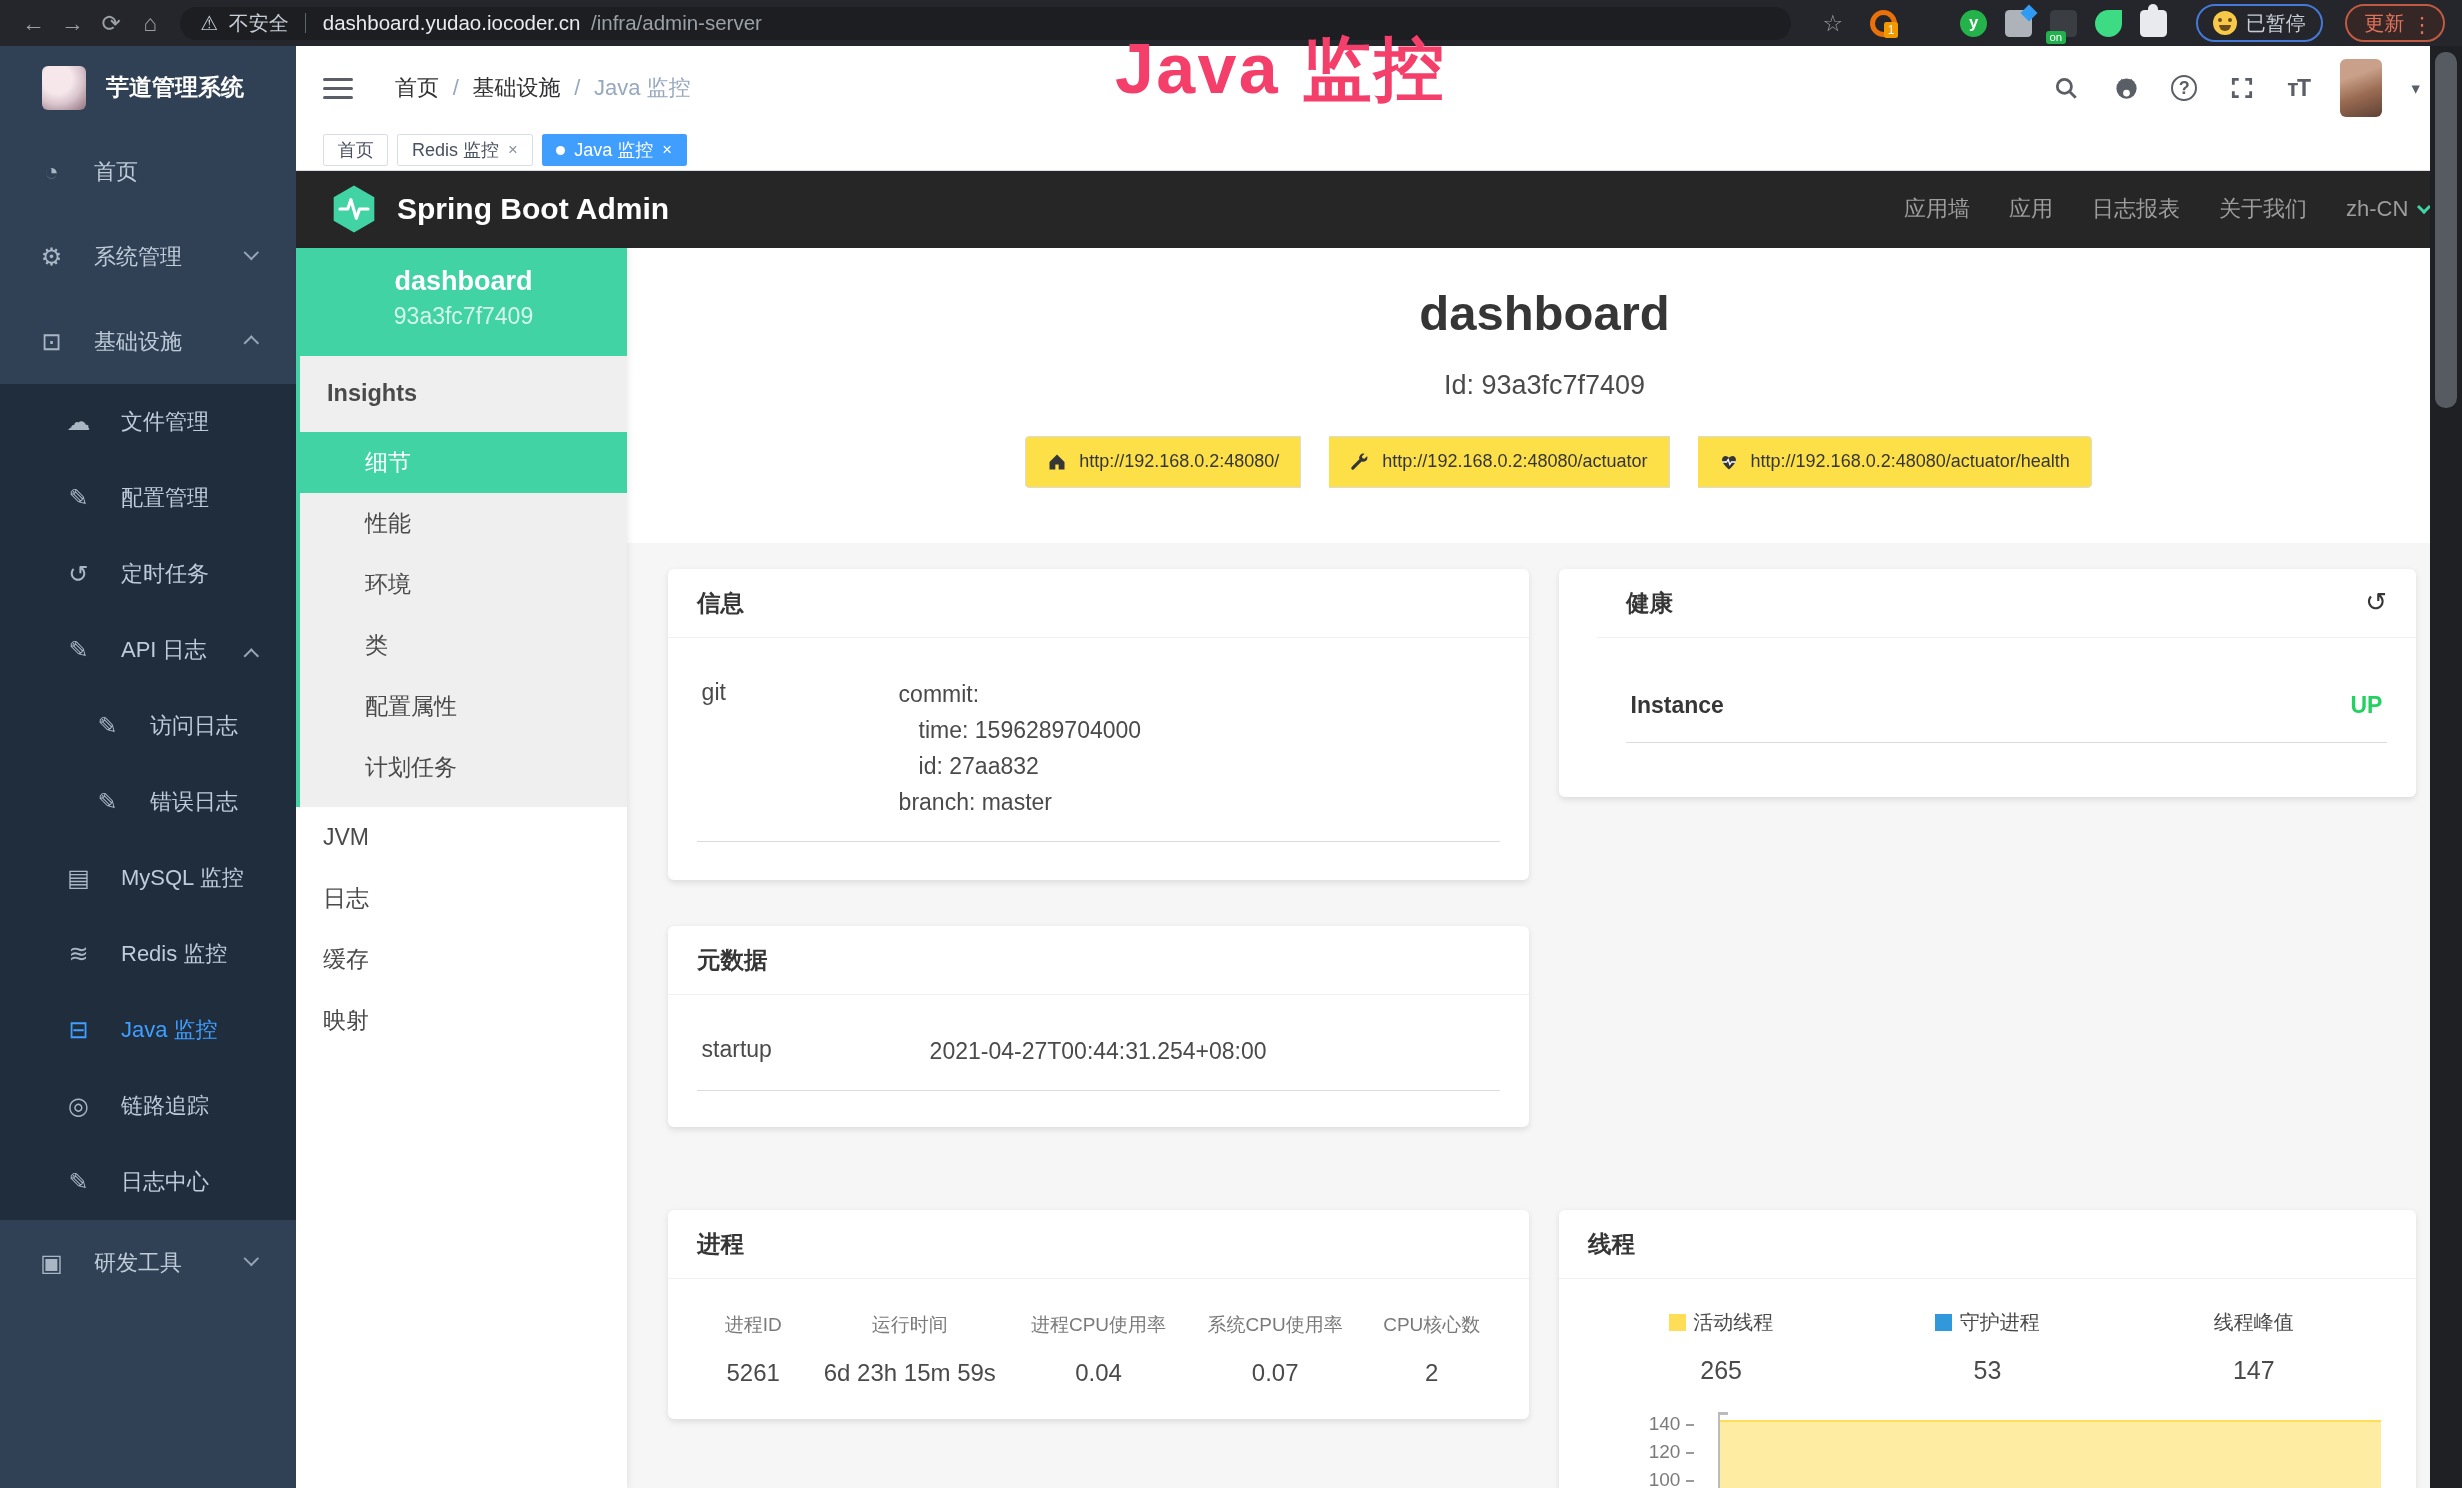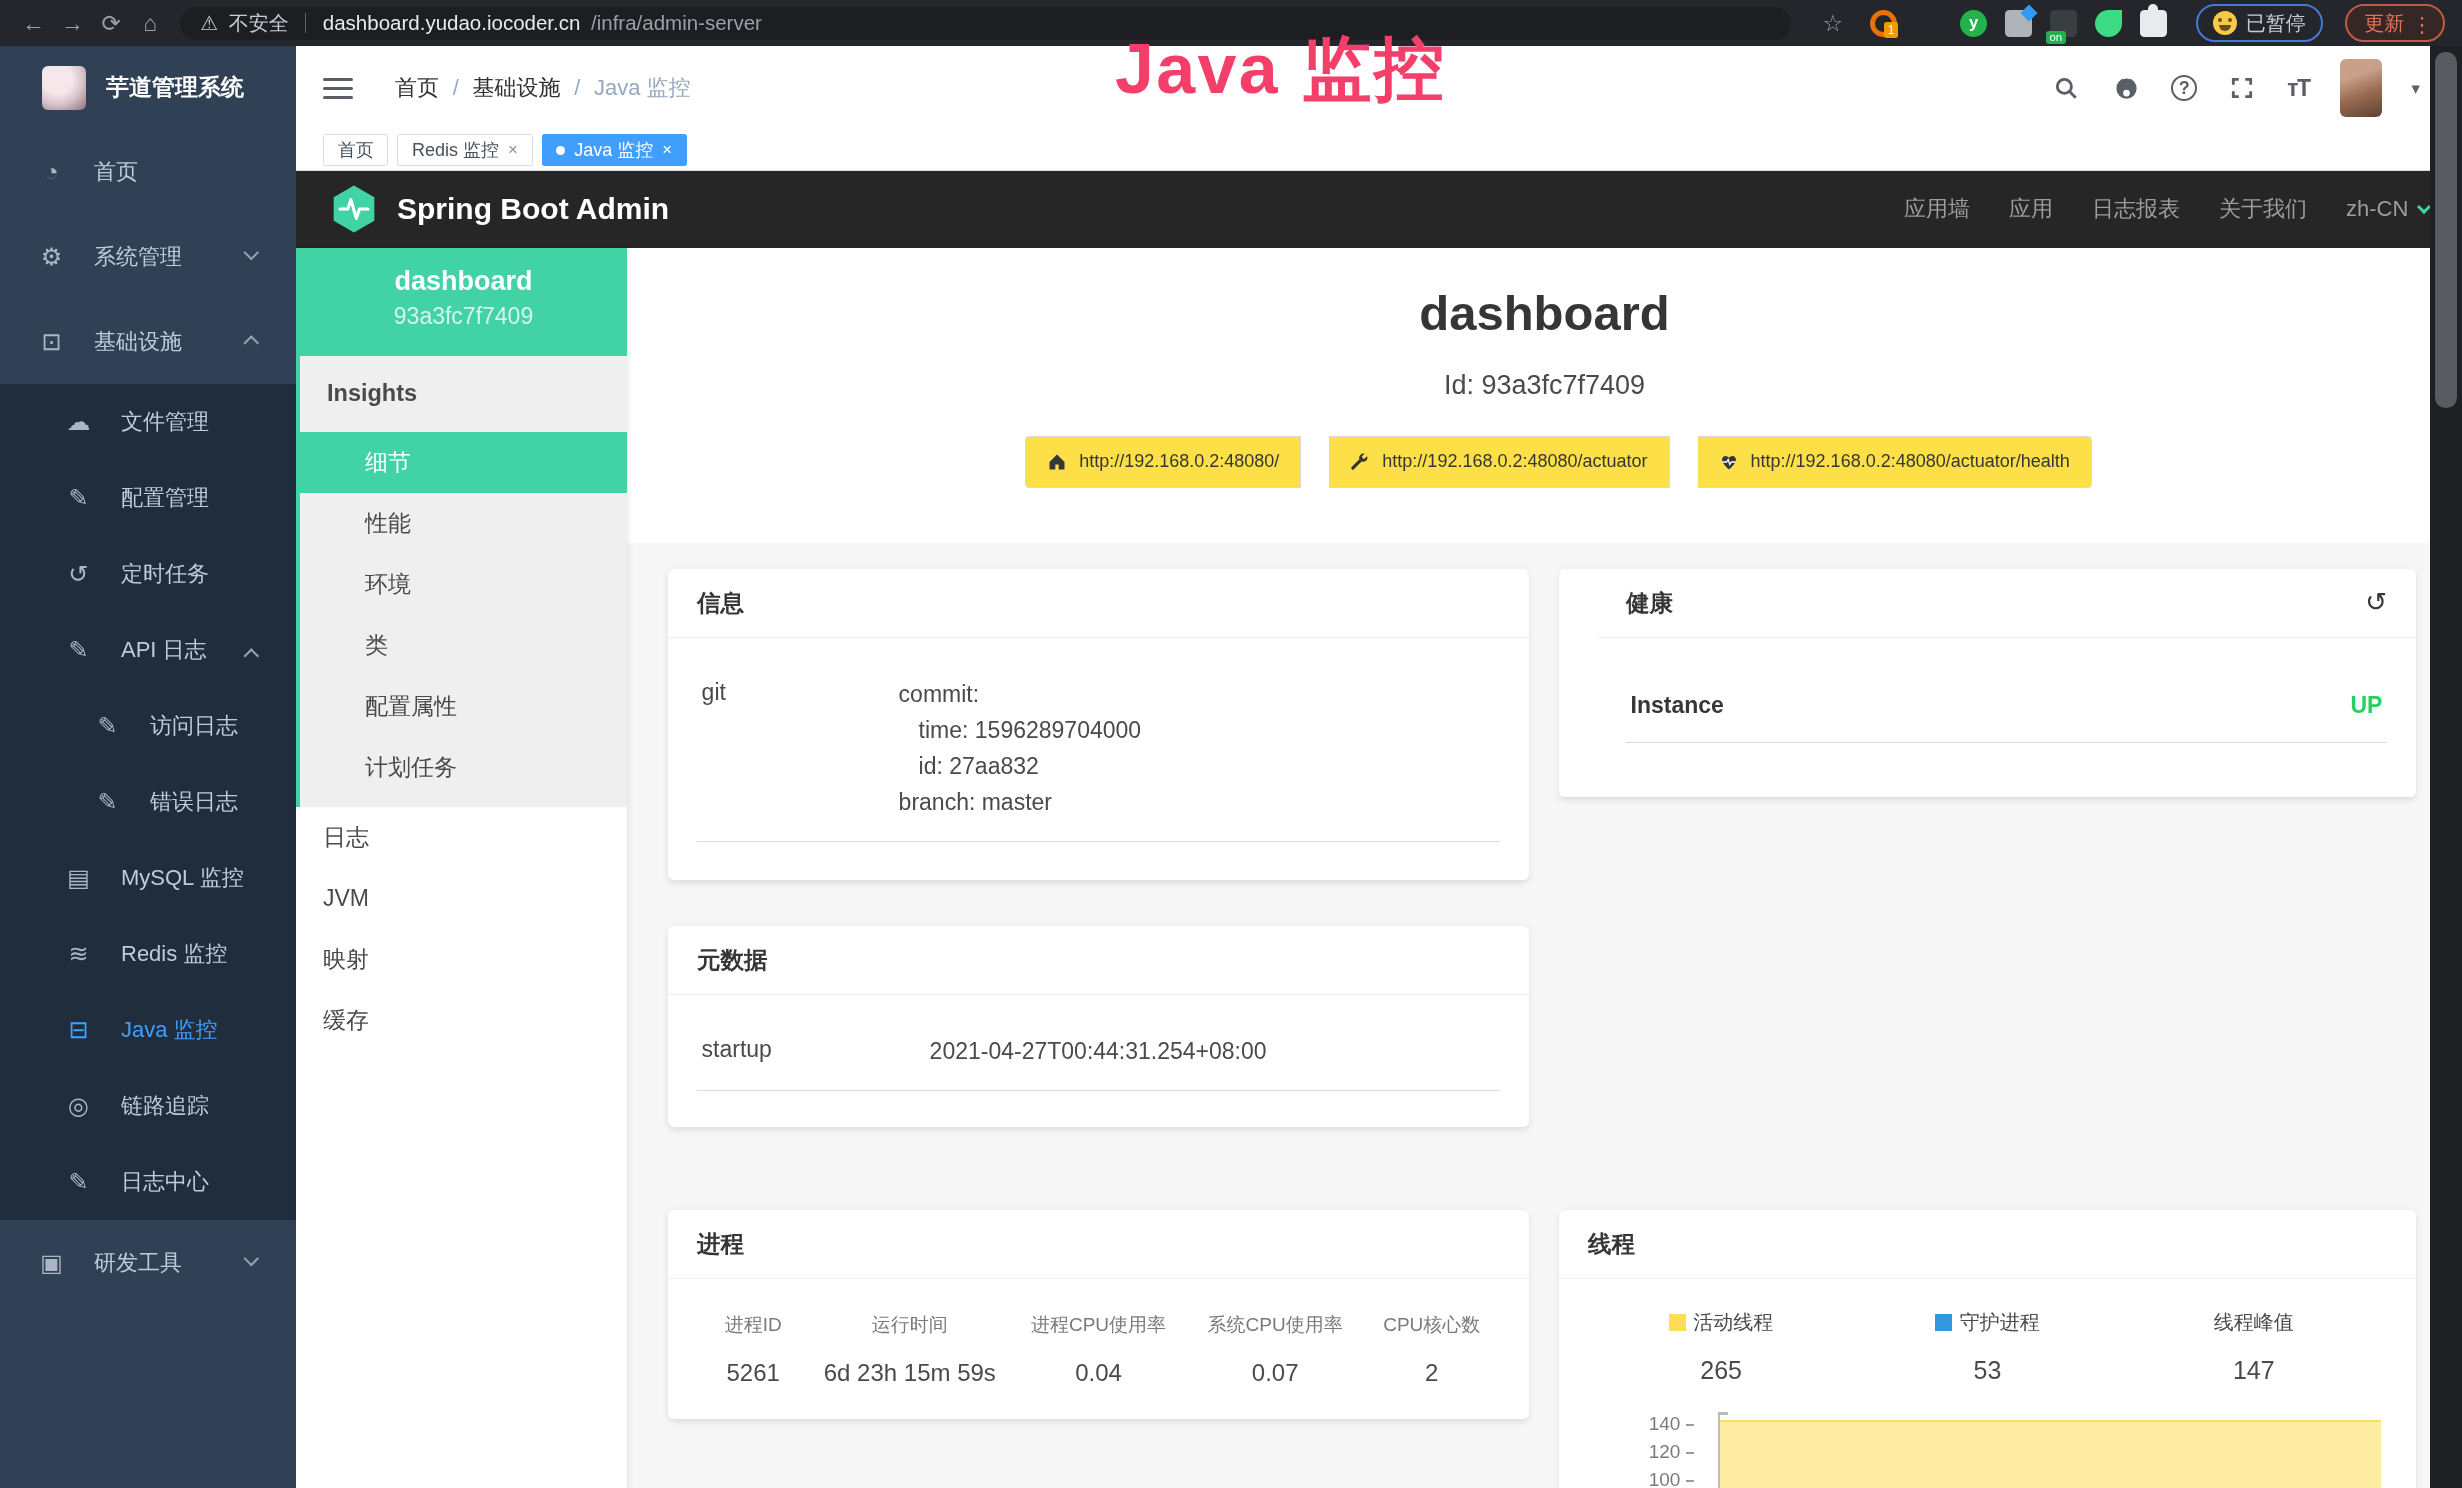--- a/index.html
+++ b/index.html
@@ -391,24 +391,24 @@
           <div class="ins-group">
             <div class="ins-label">Insights</div>
             <div class="ins-item active">细节</div>
             <div class="ins-item">性能</div>
             <div class="ins-item">环境</div>
             <div class="ins-item">类</div>
             <div class="ins-item">配置属性</div>
             <div class="ins-item">计划任务</div>
           </div>
         </div>
+        <div class="sba-side-item">JVM</div>
         <div class="sba-side-item">日志</div>
-        <div class="sba-side-item">JVM</div>
+        <div class="sba-side-item">缓存</div>
         <div class="sba-side-item">映射</div>
-        <div class="sba-side-item">缓存</div>
       </div>
 
       <div class="sba-content">
         <div class="hero">
           <div class="hero-title">dashboard</div>
           <div class="hero-sub">Id: 93a3fc7f7409</div>
           <div class="btn-group">
             <span class="link-btn">
               <svg width="20" height="20" viewBox="0 0 24 24" fill="#363636">
                 <path d="M3 12 L12 3 L21 12 V21 H14 V15 H10 V21 H3 Z"></path>

